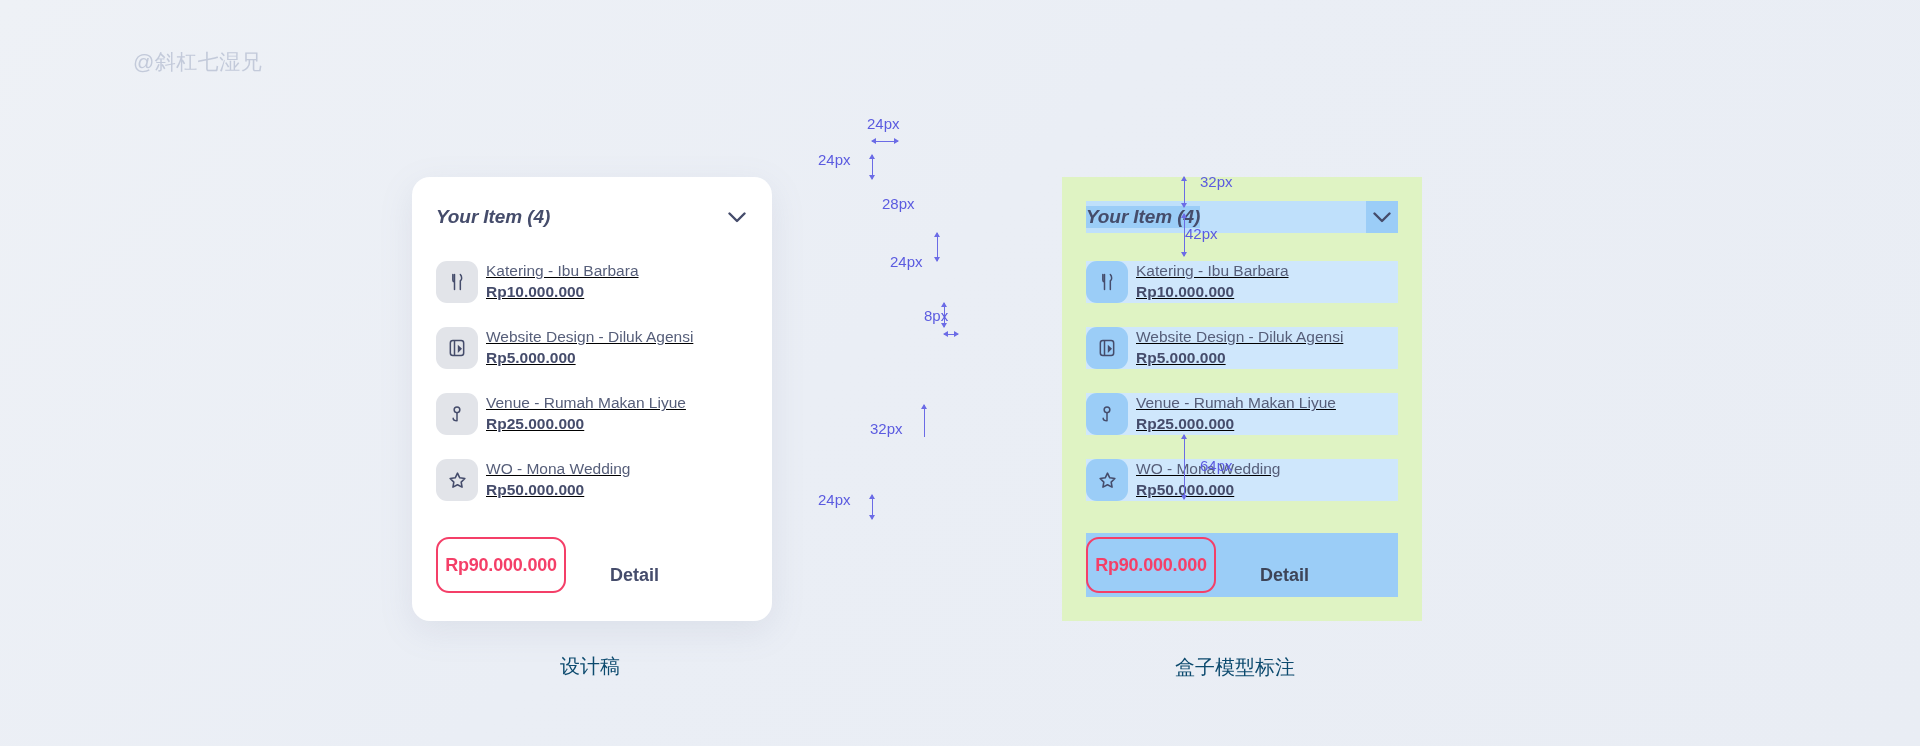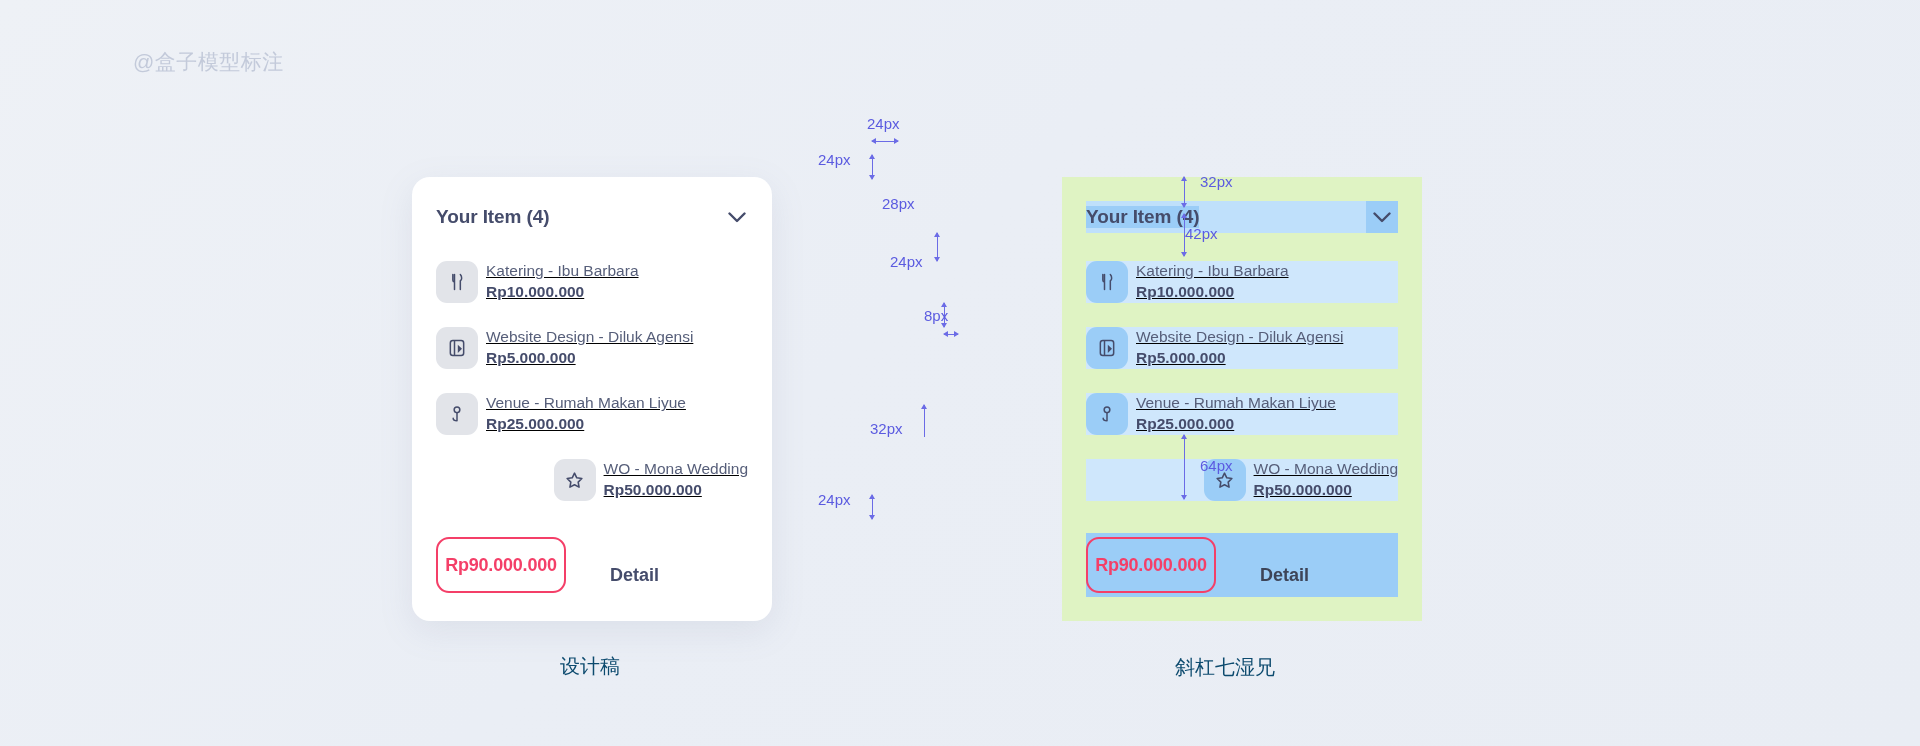--- a/index.html
+++ b/index.html
@@ -48,20 +48,21 @@
     border-radius: 18px;
     box-shadow: 0 10px 34px rgba(120, 133, 165, 0.13);
     padding: 24px;
   }
 
   .card-header {
     display: flex;
     align-items: center;
     justify-content: space-between;
     height: 32px;
+    font-style: italic;
   }
   .card-title {
     font-size: 19px;
     font-weight: bold;
     color: #454c६b;
     color: #454c6b;
     letter-spacing: -0.1px;
     white-space: nowrap;
   }
   .chevron {
@@ -74,21 +75,21 @@
   }
 
   .item-list { margin-top: 28px; }
 
   .item-row {
     display: flex;
     align-items: center;
     height: 42px;
     margin-bottom: 24px;
   }
-  .item-row:last-child { margin-bottom: 0; justify-content: flex-end; }
+  .item-row:last-child { margin-bottom: 0; }
 
   .item-icon {
     width: 42px;
     height: 42px;
     border-radius: 11px;
     background: #e2e4e9;
     display: flex;
     align-items: center;
     justify-content: center;
     flex: 0 0 42px;
@@ -230,21 +231,21 @@
     width: 0; height: 0;
     border-top: 3.5px solid transparent;
     border-bottom: 3.5px solid transparent;
   }
   .h-arrow::before { left: -1px;  border-right: 5px solid #6b6be6; }
   .h-arrow::after  { right: -1px; border-left: 5px solid #6b6be6; }
 </style>
 </head>
 <body>
 
-<div class="watermark">@盒子模型标注</div>
+<div class="watermark">@斜杠七湿兄</div>
 
 <div class="design-card">
 
   <div class="card-header">
     <div class="card-title">Your Item (4)</div>
     <div class="chevron">
       <svg width="18" height="11" viewBox="0 0 18 11" fill="none" aria-hidden="true">
         <path d="M1.5 1.5L9 9L16.5 1.5" stroke="#454c6b" stroke-width="2.4" stroke-linecap="round" stroke-linejoin="round"></path>
       </svg>
     </div>
@@ -413,13 +414,13 @@
 
   <div class="anno" style="left: 123px; top: 48px;">42px</div>
   <div class="v-arrow" style="left: 122px; top: 37px; height: 42px;"></div>
 
   <div class="anno" style="left: 138px; top: 280px;">64px</div>
   <div class="v-arrow" style="left: 122px; top: 258px; height: 64px;"></div>
 
 </div>
 
 <div class="caption caption-left">设计稿</div>
-<div class="caption caption-right">斜杠七湿兄</div>
+<div class="caption caption-right">盒子模型标注</div>
 
 </body></html>

